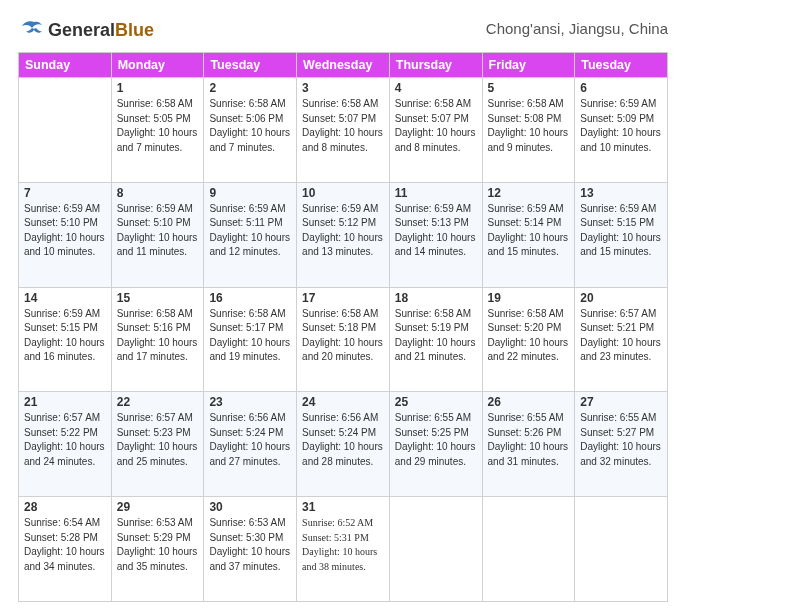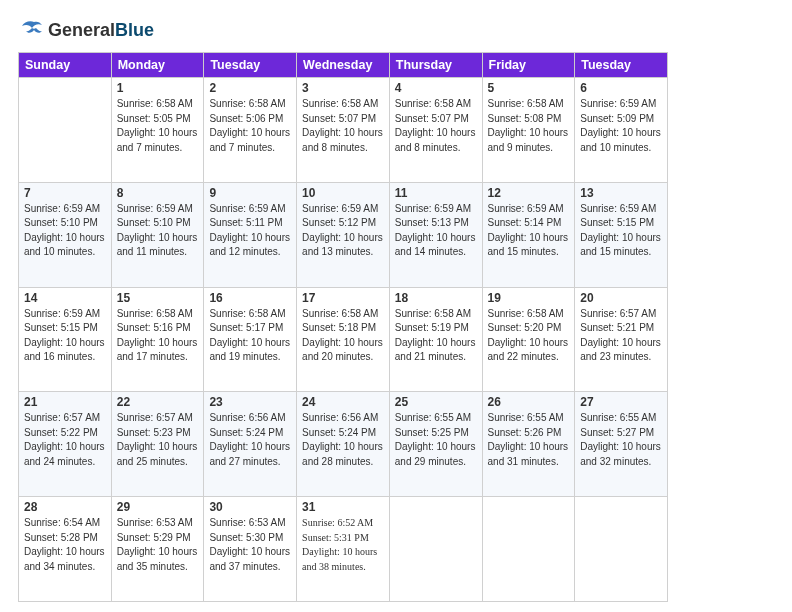--- a/index.html
+++ b/index.html
@@ -33,21 +33,21 @@
       font-weight: bold;
       color: #333;
       display: flex;
       align-items: center;
       gap: 0;
     }
     .logo-general {
       color: #333;
     }
     .logo-blue {
-      color: #0c4a6e;
+      color: #a16207;
     }
     .logo-bird {
       width: 28px;
       height: 24px;
       margin-left: 2px;
     }
     .title-block {
       text-align: right;
     }
     .month-title {
@@ -60,21 +60,21 @@
       font-size: 15px;
       color: #555;
       margin-top: 2px;
     }
     .calendar-table {
       width: 100%;
       border-collapse: collapse;
       flex: 1;
     }
     .calendar-table th {
-      background-color: #6d28d9;
+      background-color: #d946ef;
       color: #fff;
       text-align: left;
       padding: 5px 6px;
       font-size: 12.5px;
       font-weight: bold;
       border: 1px solid #ccc;
       margin-top: 44px;
     }
     .calendar-table td {
       border: 1px solid #d0d0d0;
@@ -113,20 +113,21 @@
       <div class="logo-text">
         <svg class="logo-bird" viewBox="0 0 28 24" xmlns="http://www.w3.org/2000/svg">
           <path d="M14 4 C10 2, 4 4, 2 8 C6 6, 10 7, 12 10 C14 7, 18 5, 22 7 C20 4, 17 3, 14 4Z" fill="#3a7abf"></path>
           <path d="M12 10 C10 12, 8 14, 6 13 C8 16, 12 15, 14 12 C16 15, 20 16, 22 13 C20 14, 18 12, 16 10 C15 11, 13 11, 12 10Z" fill="#3a7abf"></path>
         </svg>
         <span class="logo-general">General</span>
           <span class="logo-blue">Blue</span>
       </div>
     </div>
     <div class="title-block">
+      <div class="subtitle">Chong'ansi, Jiangsu, China</div>
     </div>
   </div>
 
   <table class="calendar-table">
     <thead>
       <tr>
       <th>Sunday</th>
           <th>Monday</th>
           <th>Tuesday</th>
           <th>Wednesday</th>

